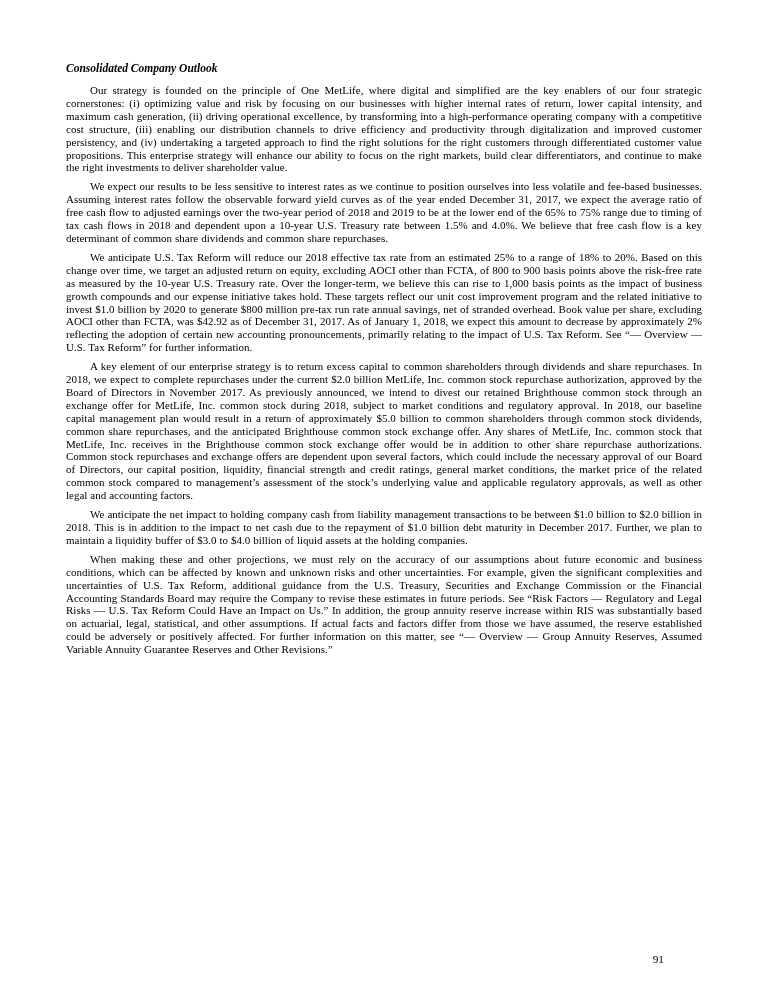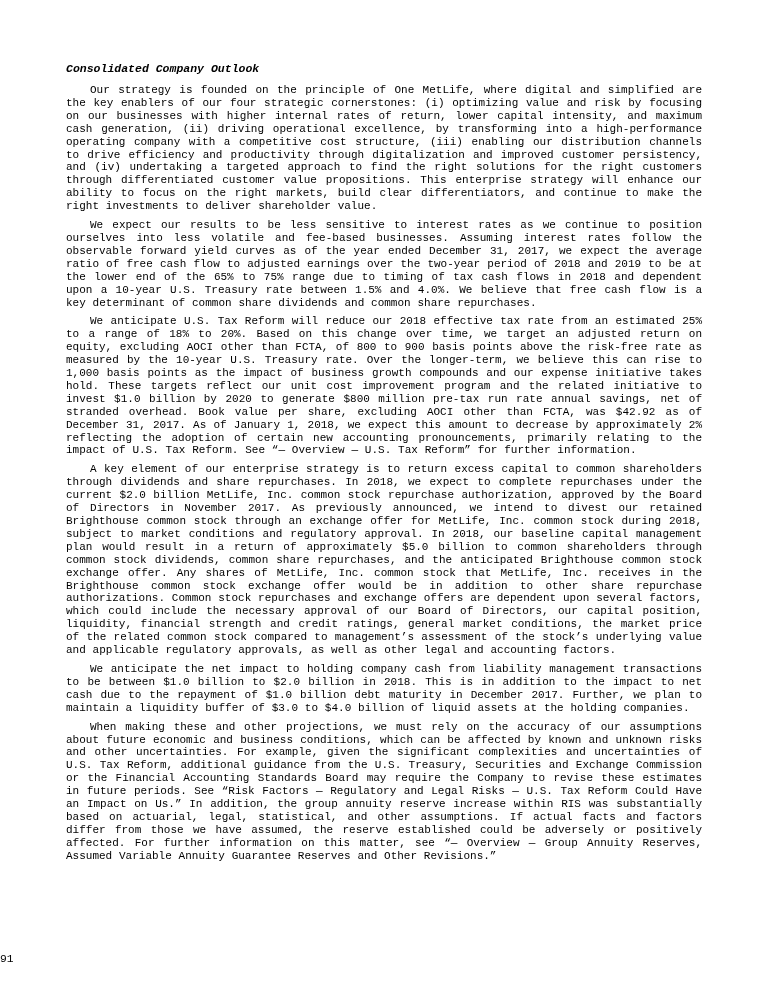--- a/index.html
+++ b/index.html
@@ -14,21 +14,20 @@
     color: #000000;
     position: relative;
     box-sizing: border-box;
   }
   .page {
     width: 768px;
     height: 993px;
     box-sizing: border-box;
     padding: 62px 66px 0 66px;
     position: relative;
-    font-family: Liberation Mono, monospace;
   }
   .section-heading {
     font-size: 11.5px;
     font-weight: bold;
     font-style: italic;
     margin: 0 0 9px 0;
     line-height: 13px;
   }
   .para {
     font-size: 11px;
@@ -36,21 +35,21 @@
     text-align: justify;
     text-indent: 24px;
     margin: 0 0 6px 0;
     word-spacing: 0.2px;
   }
   .page-number {
     position: absolute;
     bottom: 28px;
     left: 0;
     width: 664px;
-    text-align: left;
+    text-align: right;
     font-size: 11.3px;
   }
 </style>
 </head>
 <body>
 
 <div class="page">
   <h3 class="section-heading">Consolidated Company Outlook</h3>
 
   <p class="para">Our strategy is founded on the principle of One MetLife, where digital and simplified are the key enablers of our four strategic cornerstones: (i) optimizing value and risk by focusing on our businesses with higher internal rates of return, lower capital intensity, and maximum cash generation, (ii) driving operational excellence, by transforming into a high-performance operating company with a competitive cost structure, (iii) enabling our distribution channels to drive efficiency and productivity through digitalization and improved customer persistency, and (iv) undertaking a targeted approach to find the right solutions for the right customers through differentiated customer value propositions. This enterprise strategy will enhance our ability to focus on the right markets, build clear differentiators, and continue to make the right investments to deliver shareholder value.</p>

